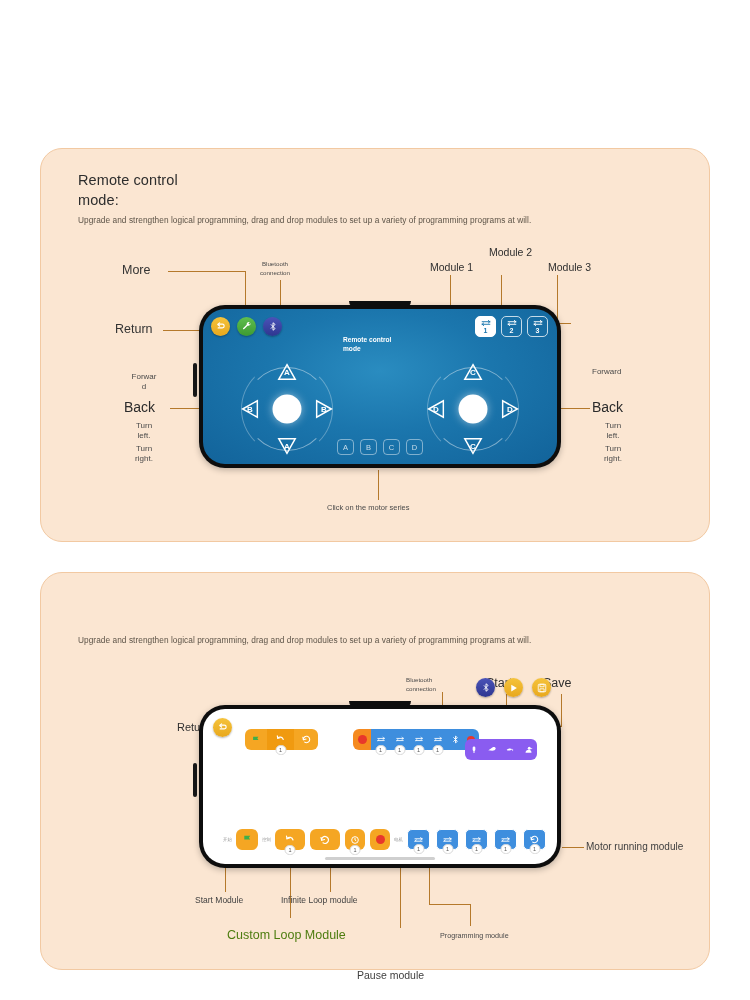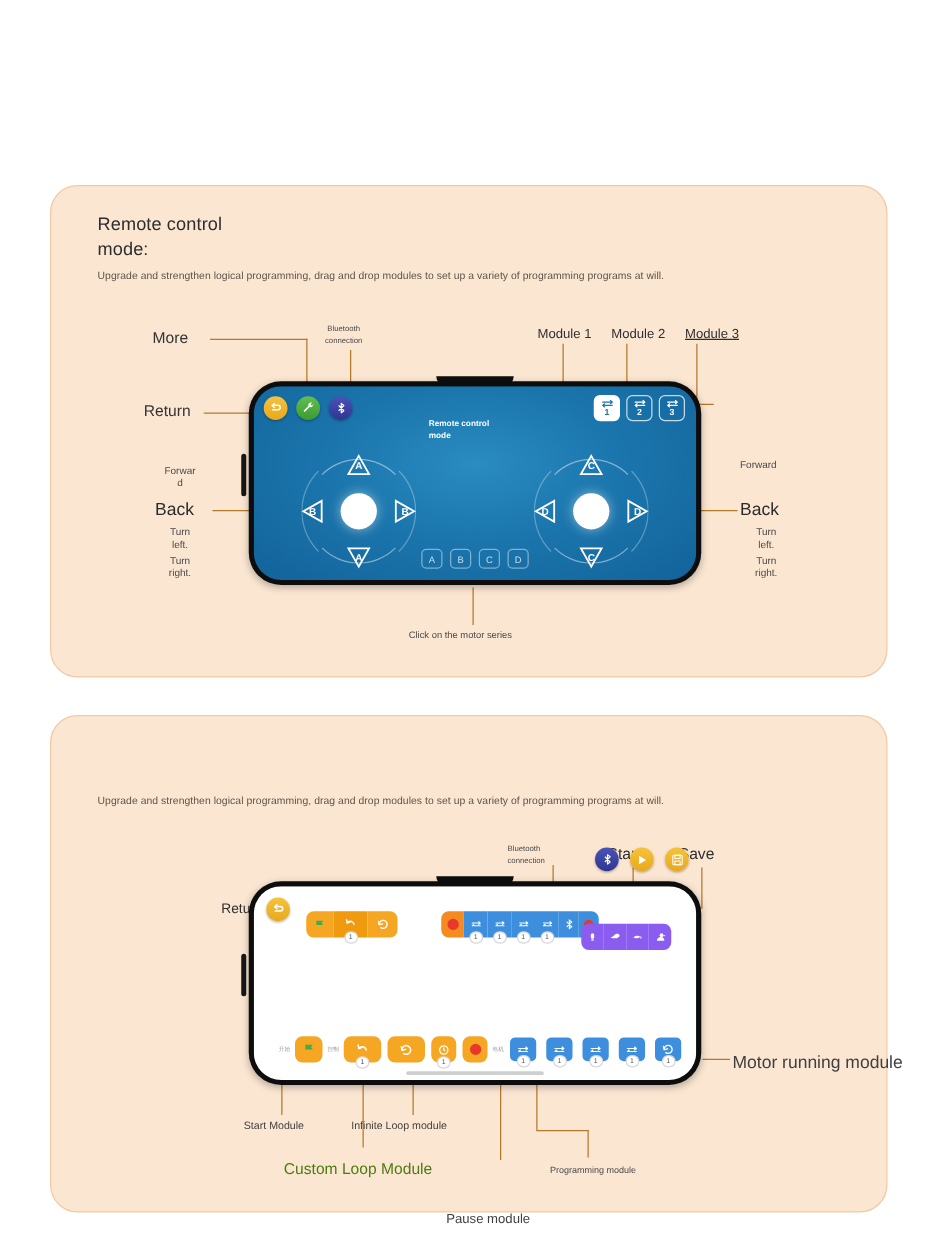--- a/index.html
+++ b/index.html
@@ -214,22 +214,22 @@
   <div class="ann" style="left:260px; top:260px; font-size:6.2px; line-height:1.45; text-align:center; color:#4a4a4a;">
     <div>Bluetooth</div>
     <div>connection</div>
   </div>
   <div class="ln ln-v" style="left:280px; top:280px; height:38px;"></div>
 
   <div class="ann" style="left:115px; top:322px; font-size:12.5px;">Return</div>
   <div class="ln ln-h" style="left:163px; top:330px; width:48px;"></div>
 
   <div class="ann" style="left:430px; top:261px; font-size:10.5px; color:#2f2f2f;">Module 1</div>
-  <div class="ann" style="left:489px; top:261px; font-size:10.5px; color:#2f2f2f;">Module 2</div>
-  <div class="ann" style="left:548px; top:261px; font-size:10.5px; color:#2f2f2f;text-decoration:underline;">Module 3</div>
+  <div class="ann" style="left:489px; top:246px; font-size:10.5px; color:#2f2f2f;">Module 2</div>
+  <div class="ann" style="left:548px; top:261px; font-size:10.5px; color:#2f2f2f;">Module 3</div>
   <div class="ln ln-v" style="left:450px; top:275px; height:40px;"></div>
   <div class="ln ln-v" style="left:501px; top:275px; height:40px;"></div>
   <div class="ln ln-v" style="left:557px; top:275px; height:48px;"></div>
   <div class="ln ln-h" style="left:557px; top:323px; width:14px;"></div>
 
   <div class="ann" style="left:124px; top:372px; font-size:8px; line-height:1.25; text-align:center; width:40px; color:#4a4a4a;">
     <div>Forwar</div>
     <div>d</div>
   </div>
   <div class="ann" style="left:124px; top:399px; font-size:14px; color:#2b2b2b;">Back</div>
@@ -396,21 +396,21 @@
   <div class="ln ln-v" style="left:506px; top:694px; height:22px;"></div>
 
   <div class="ann" style="left:543px; top:676px; font-size:12.5px; color:#2f2f2f;">Save</div>
   <div class="ln ln-v" style="left:561px; top:694px; height:32px;"></div>
   <div class="ln ln-h" style="left:536px; top:726px; width:26px;"></div>
 
   <div class="ann" style="left:177px; top:721px; font-size:11px; color:#2f2f2f;">Return</div>
   <div class="ln ln-h" style="left:228px; top:728px; width:22px;"></div>
 
   <div class="ln ln-h" style="left:562px; top:847px; width:22px;"></div>
-  <div class="ann" style="left:586px; top:841px; font-size:14px; color:#3f3f3f;">Motor running module</div>
+  <div class="ann" style="left:586px; top:841px; font-size:10px; color:#3f3f3f;">Motor running module</div>
 
   <div class="ln ln-v" style="left:225px; top:866px; height:26px;"></div>
   <div class="ann" style="left:195px; top:895px; font-size:8.5px; color:#3f3f3f;">Start Module</div>
 
   <div class="ln ln-v" style="left:290px; top:866px; height:52px;"></div>
   <div class="ann" style="left:227px; top:928px; font-size:12.5px; color:#4d7c0f;">Custom Loop Module</div>
 
   <div class="ln ln-v" style="left:330px; top:866px; height:26px;"></div>
   <div class="ann" style="left:281px; top:895px; font-size:8.5px; color:#3f3f3f;">Infinite Loop module</div>
 

